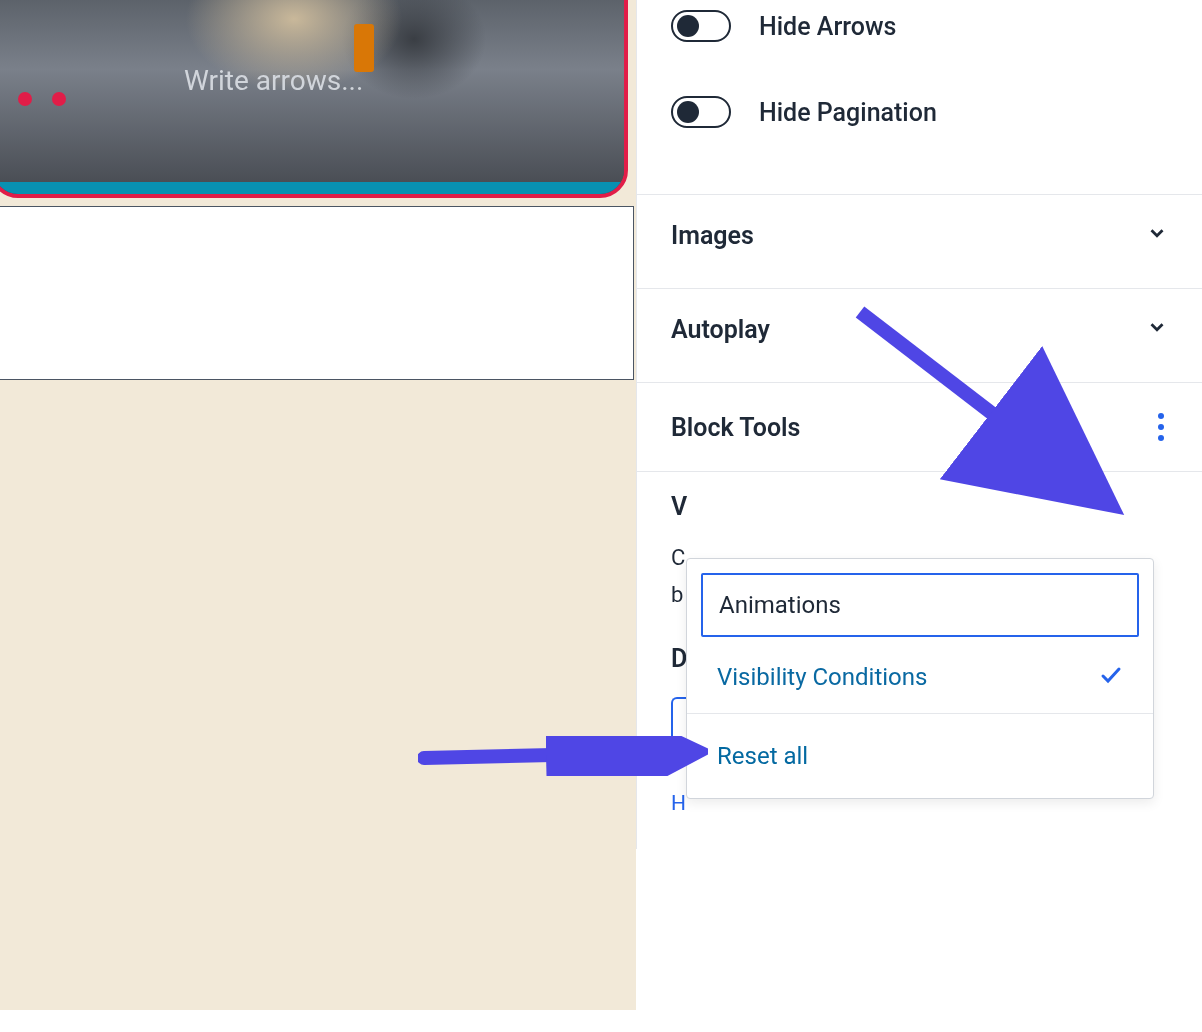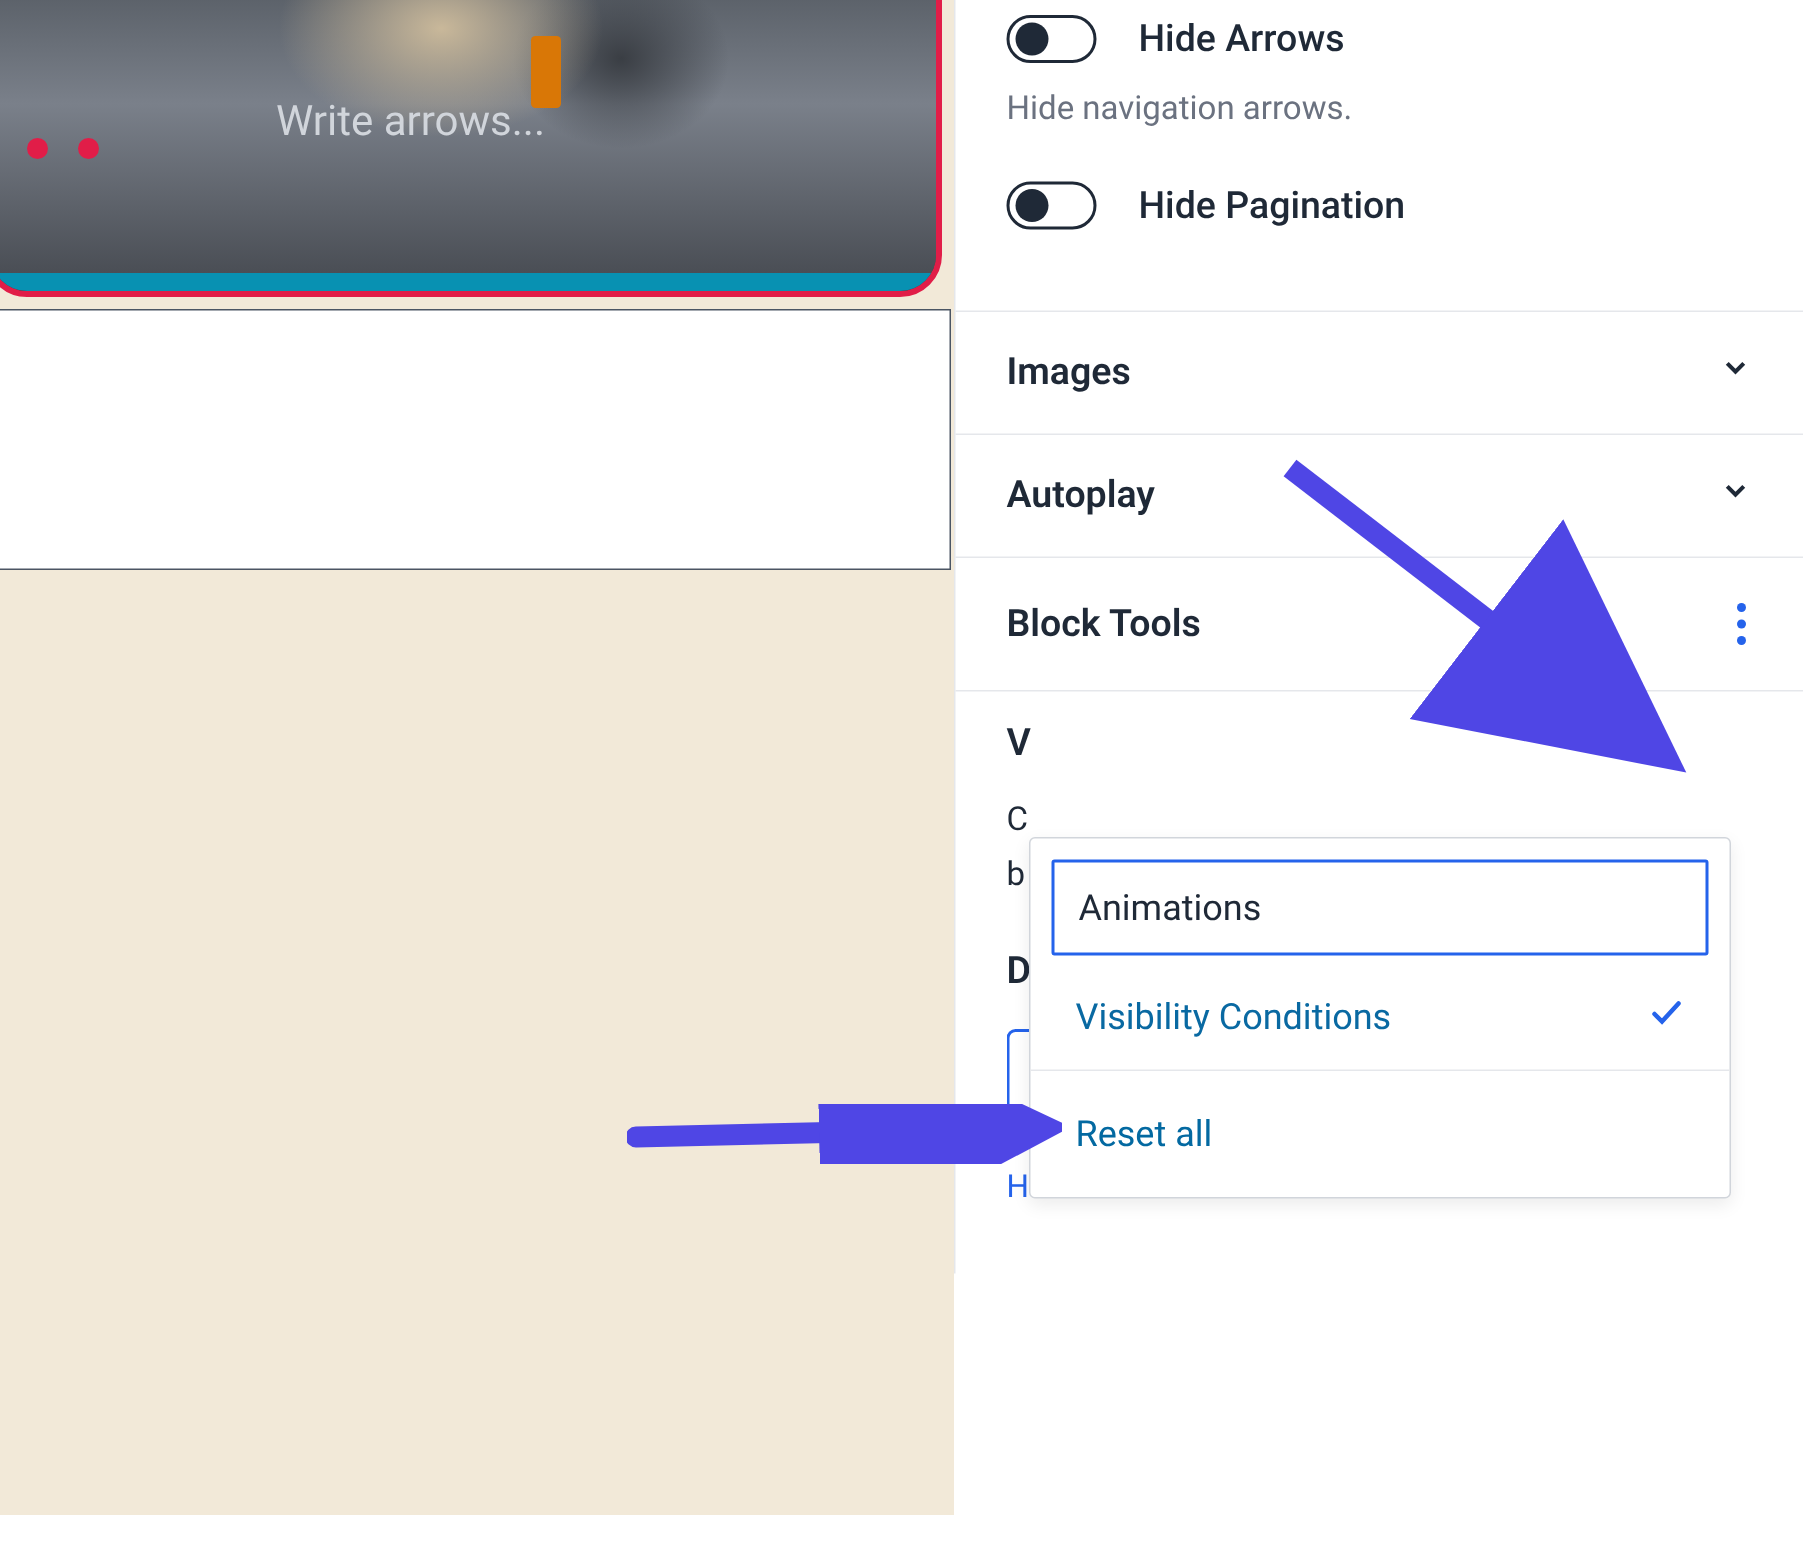--- a/index.html
+++ b/index.html
@@ -130,20 +130,21 @@
     }
     .panel-header {
       display: flex;
       align-items: center;
       justify-content: space-between;
       padding: 26px 34px;
       border-top: 1px solid #e5e7eb;
       font-size: 25px;
       font-weight: 600;
       color: #1f2937;
+      margin-top: 12px;
     }
     .chevron-icon svg { width: 22px; height: 22px; }
     .kebab-icon {
       display: flex;
       flex-direction: column;
       gap: 5px;
       padding: 4px;
     }
     .kebab-dot {
       width: 6px; height: 6px;
@@ -195,21 +196,21 @@
       border: 1px solid #d1d5db;
       border-radius: 4px;
       box-shadow: 0 4px 12px rgba(0,0,0,0.08);
       z-index: 10;
     }
     .dropdown-item {
       padding: 20px 30px;
       font-size: 24px;
       color: #1f2937;
       display: flex;
-      align-items: center;
+      align-items: flex-start;
       justify-content: space-between;
     }
     .dropdown-item.focused {
       margin: 14px 14px 6px 14px;
       padding: 16px 16px;
       border: 2px solid #2563eb;
       border-radius: 2px;
     }
     .dropdown-item.active {
       color: #0969a2;
@@ -248,21 +249,20 @@
 
 <div class="sidebar">
 
   <div class="setting-row first">
     <div class="toggle-line">
       <div class="toggle">
         <div class="toggle-knob"></div>
       </div>
       <span class="toggle-label">Hide Arrows</span>
     </div>
-    <div class="setting-desc">Hide navigation arrows.</div>
   </div>
 
   <div class="setting-row">
     <div class="toggle-line">
       <div class="toggle">
         <div class="toggle-knob"></div>
       </div>
       <span class="toggle-label">Hide Pagination</span>
     </div>
   </div>

